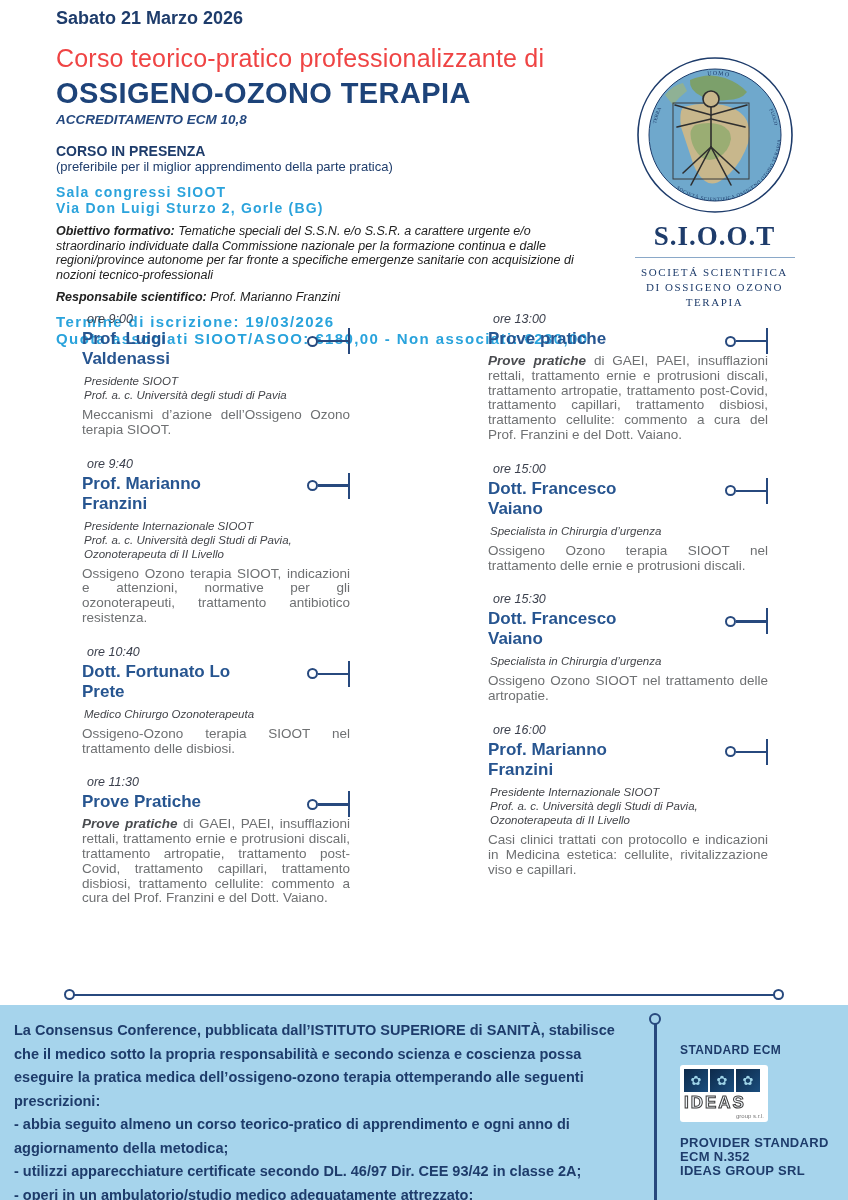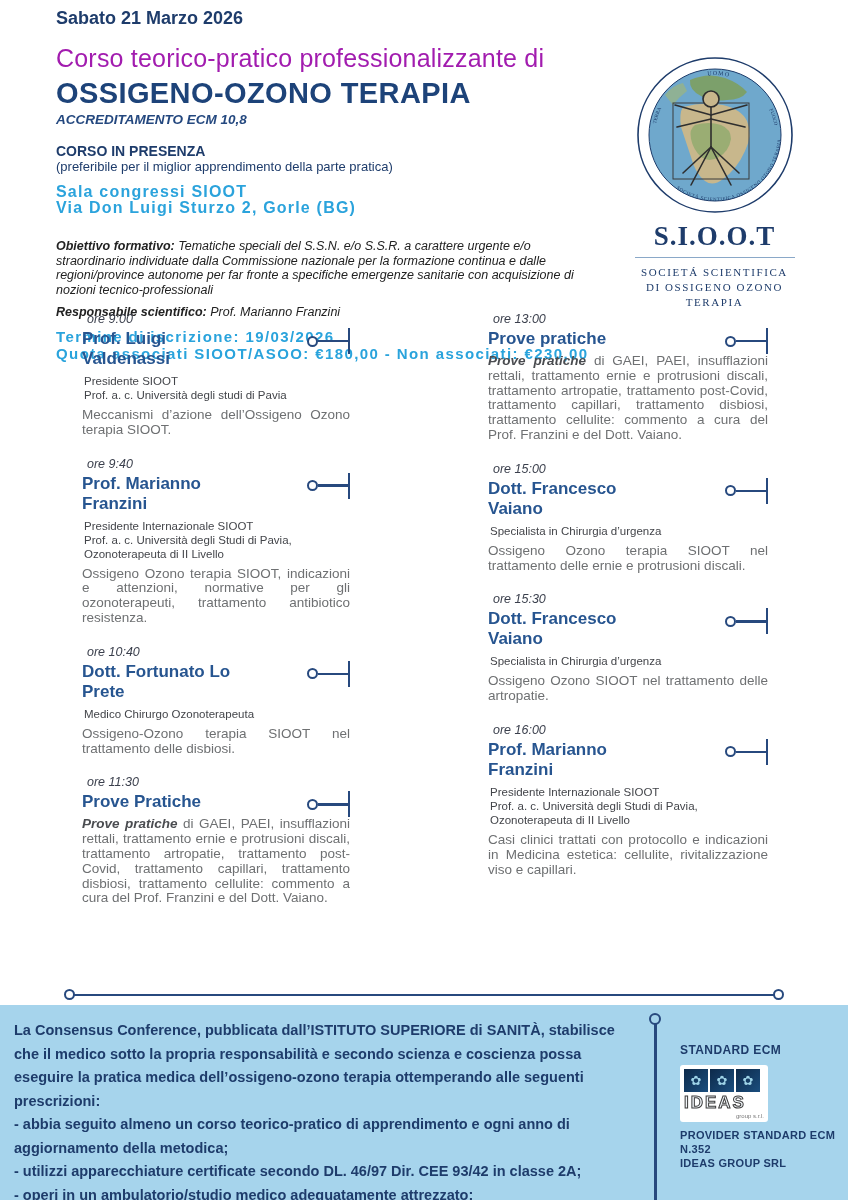--- a/index.html
+++ b/index.html
@@ -2,46 +2,46 @@
 <html><head>
 <meta charset="utf-8">
 <style>
   html,body{margin:0;padding:0;background:#fff;}
   .poster{position:relative;width:848px;height:1200px;background:#ffffff;
           font-family:"Liberation Sans",sans-serif;overflow:hidden;color:#1e3c6b;}
 
   
   .hdr{position:absolute;left:56px;top:8px;width:560px;}
   .date{font-size:18px;font-weight:700;color:#1e3c6b;margin-bottom:12px;}
-  .course-line{font-size:25px;color:#a21caf;margin-bottom:4px;letter-spacing:.2px;margin-top:15px;}
+  .course-line{font-size:25px;color:#ef4444;margin-bottom:4px;letter-spacing:.2px;margin-top:15px;}
   .main-title{font-size:29px;font-weight:800;color:#1d4379;letter-spacing:.4px;margin-bottom:2px;}
   .accred{font-size:13.5px;font-weight:700;font-style:italic;color:#24487f;margin-bottom:16px;}
   .presenza{font-size:14px;font-weight:700;color:#1e3c6b;}
   .presenza-note{font-size:13px;color:#1e3c6b;margin-bottom:10px;}
-  .venue{font-size:16px;font-weight:700;color:#2ba3dc;letter-spacing:1.2px;line-height:16px;margin-bottom:23px;}
+  .venue{font-size:14px;font-weight:700;color:#2ba3dc;letter-spacing:1.2px;line-height:16px;margin-bottom:8px;}
   .objective,.respline,.audline{font-size:12.5px;font-style:italic;color:#222;line-height:14.5px;margin-bottom:8px;width:545px;}
   .objective b,.respline b,.audline b{font-weight:700;}
   .cyanline{font-size:15px;font-weight:700;color:#29a3dc;letter-spacing:1.4px;line-height:17px;}
 
   
   .logo{position:absolute;left:622px;top:55px;width:185px;text-align:center;}
   .logo svg{display:block;margin:0 auto;}
   .logo-acronym{font-family:"Liberation Serif",serif;font-size:27px;font-weight:700;color:#1e3c6b;
                 letter-spacing:1px;margin-top:6px;}
   .logo-rule{width:160px;height:0;border-top:1.5px solid #8aa8c8;margin:5px auto 7px auto;}
   .logo-sub{font-family:"Liberation Serif",serif;font-size:11px;color:#1e3c6b;letter-spacing:1.6px;line-height:15px;}
 
   
   .col{position:absolute;top:312px;}
   .col-left{left:82px;width:268px;}
   .col-right{left:488px;width:280px;}
   .entry{position:relative;margin-bottom:19px;}
   .time{font-size:12.5px;font-style:italic;color:#3a3f4c;padding-left:5px;margin-bottom:3px;}
   .etitle{font-size:17px;font-weight:700;color:#275590;margin-bottom:5px;padding-right:100px;}
-  .esub{font-size:11.5px;color:#43454a;line-height:14px;white-space:pre-line;margin-bottom:6px;padding-left:2px;}
+  .esub{font-size:11.5px;font-style:italic;color:#43454a;line-height:14px;white-space:pre-line;margin-bottom:6px;padding-left:2px;}
   .esub:empty{display:none;margin:0;}
   .ebody{font-size:13.5px;color:#6e7072;line-height:14.8px;text-align:justify;}
   .ebody .lead{font-style:italic;font-weight:700;color:#4a4c50;}
   .marker{position:absolute;right:0;top:16px;display:flex;align-items:center;height:26px;}
   .m-circle{width:7px;height:7px;border:2.5px solid #27497e;border-radius:50%;background:#fff;}
   .m-line{width:30px;height:2.5px;background:#27497e;}
   .m-bar{width:2.5px;height:26px;background:#27497e;}
 
   
   .h-timeline{position:absolute;left:64px;top:989px;width:720px;height:12px;}
@@ -61,21 +61,21 @@
   .v-timeline::after{bottom:-10px;}
   .provider{position:absolute;left:680px;top:38px;width:160px;color:#1e3c6b;}
   .provider-label{font-size:12px;font-weight:700;letter-spacing:.4px;margin-bottom:8px;}
   .ideas-box{width:80px;background:#fff;border-radius:3px;padding:4px 4px 2px 4px;}
   .ideas-squares{display:flex;gap:2px;}
   .ideas-squares .sq{width:24px;height:23px;background:linear-gradient(135deg,#0d2a4a,#1b4e7e);
         color:#9fd4e8;font-size:13px;display:flex;align-items:center;justify-content:center;}
   .ideas-word{font-size:17px;font-weight:700;letter-spacing:2px;color:#f2f6fa;
         -webkit-text-stroke:1px #3a3a3a;line-height:20px;margin-top:1px;}
   .ideas-sub{font-size:6px;color:#777;text-align:right;line-height:7px;}
-  .provider-info{font-size:11px;font-weight:700;letter-spacing:.3px;line-height:14px;margin-top:6px;}
+  .provider-info{font-size:13px;font-weight:700;letter-spacing:.3px;line-height:14px;margin-top:14px;}
 </style>
 </head>
 <body>
 
 <div class="poster">
 
   <div class="hdr">
     <div class="date">Sabato 21 Marzo 2026</div>
     <div class="course-line">Corso teorico-pratico professionalizzante di</div>
     <div class="main-title">OSSIGENO-OZONO TERAPIA</div>

